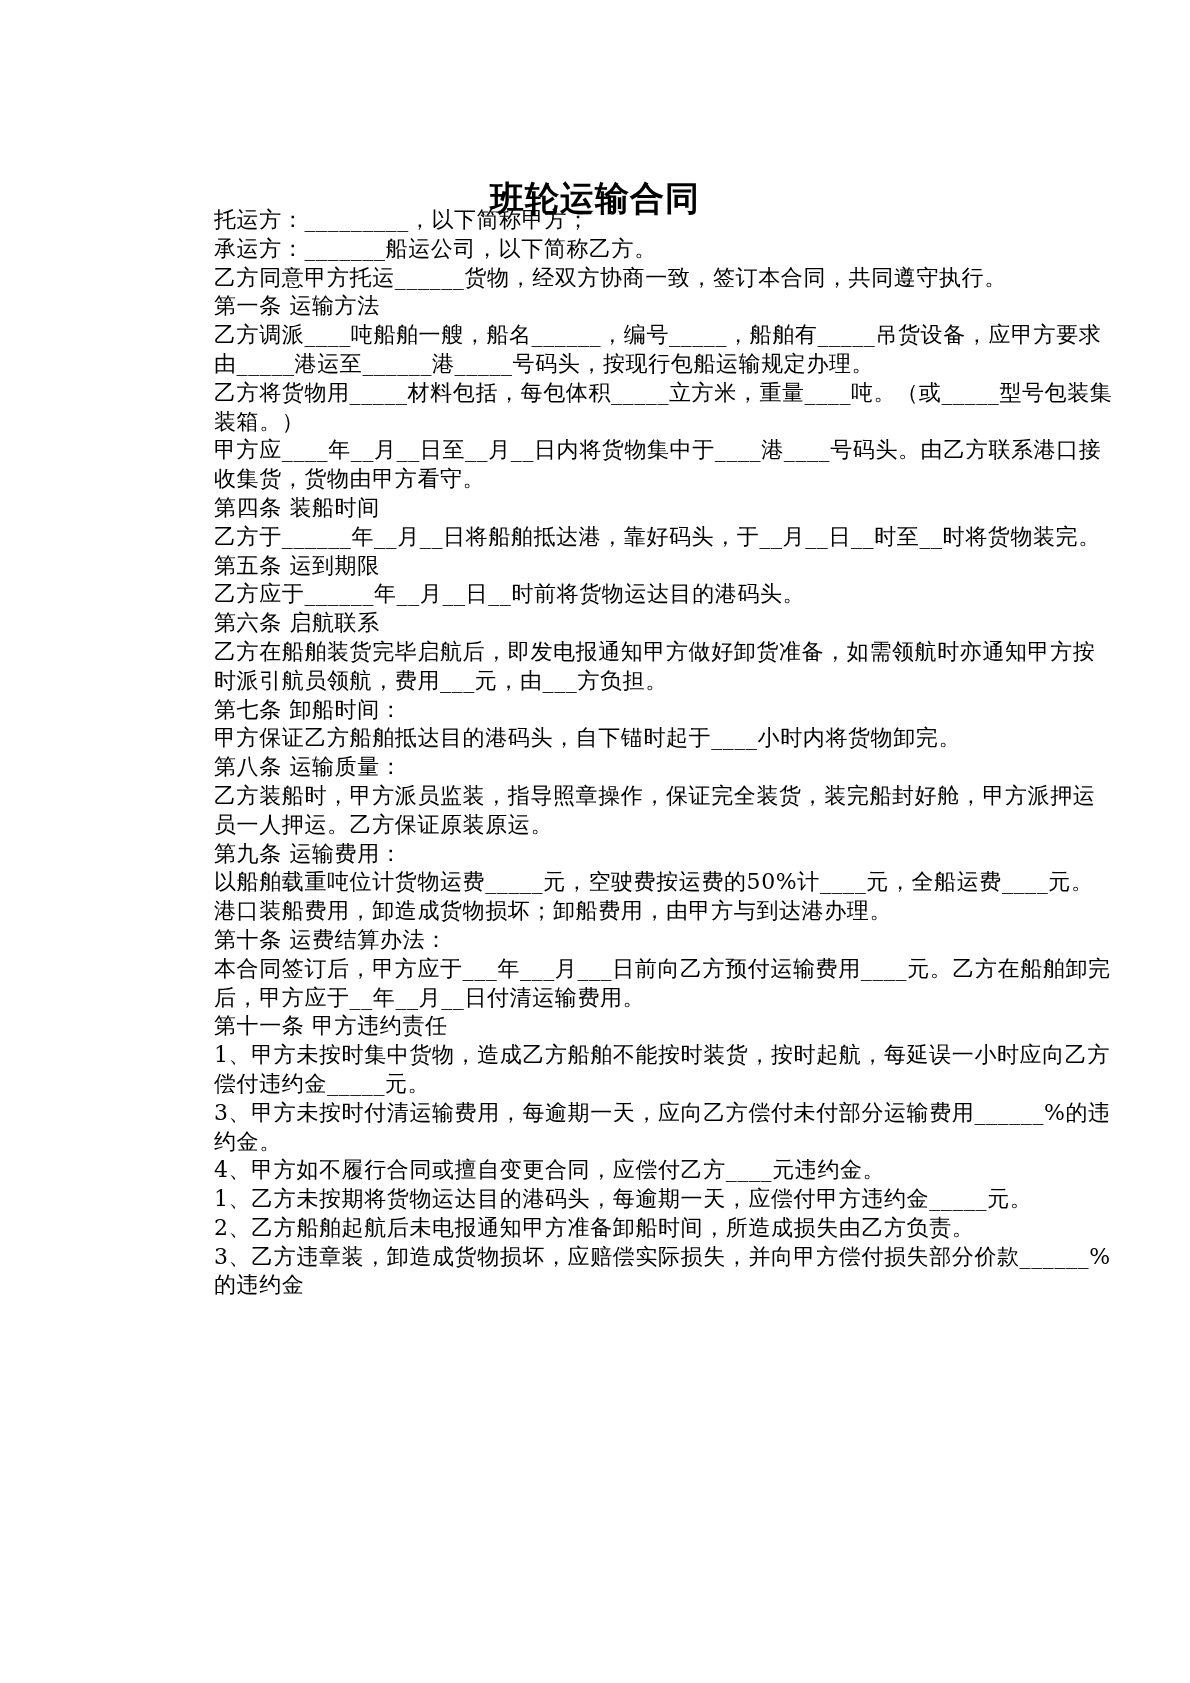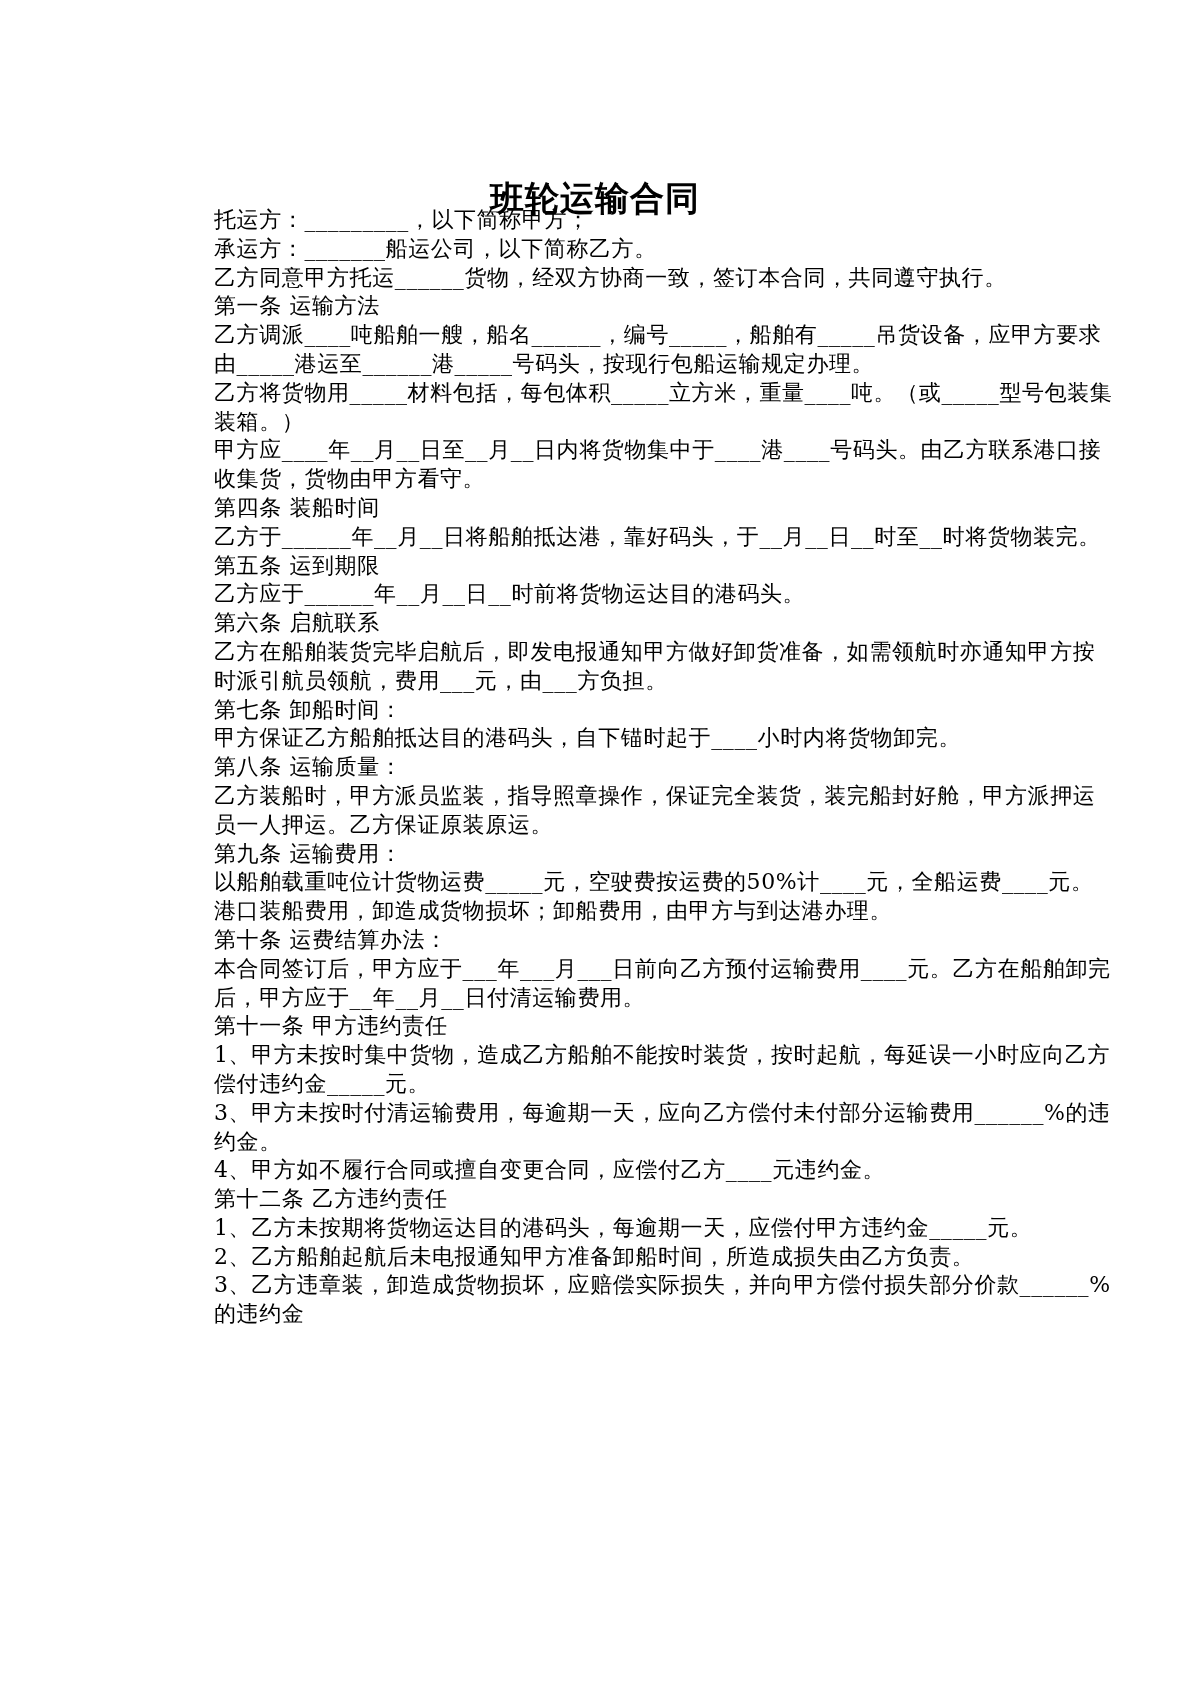--- a/index.html
+++ b/index.html
@@ -76,19 +76,18 @@
       <div class="line">港口装船费用，卸造成货物损坏；卸船费用，由甲方与到达港办理。</div>
       <div class="line">第十条 运费结算办法：</div>
       <div class="line">本合同签订后，甲方应于___年___月___日前向乙方预付运输费用____元。乙方在船舶卸完</div>
       <div class="line">后，甲方应于__年__月__日付清运输费用。</div>
       <div class="line">第十一条 甲方违约责任</div>
       <div class="line">1、甲方未按时集中货物，造成乙方船舶不能按时装货，按时起航，每延误一小时应向乙方</div>
       <div class="line">偿付违约金_____元。</div>
       <div class="line">3、甲方未按时付清运输费用，每逾期一天，应向乙方偿付未付部分运输费用______%的违</div>
       <div class="line">约金。</div>
       <div class="line">4、甲方如不履行合同或擅自变更合同，应偿付乙方____元违约金。</div>
-      <div class="line">第十二条 乙方违约责任</div>
       <div class="line">1、乙方未按期将货物运达目的港码头，每逾期一天，应偿付甲方违约金_____元。</div>
       <div class="line">2、乙方船舶起航后未电报通知甲方准备卸船时间，所造成损失由乙方负责。</div>
       <div class="line">3、乙方违章装，卸造成货物损坏，应赔偿实际损失，并向甲方偿付损失部分价款______%</div>
       <div class="line">的违约金</div>
     </div>
 </div>
 
 </body></html>

